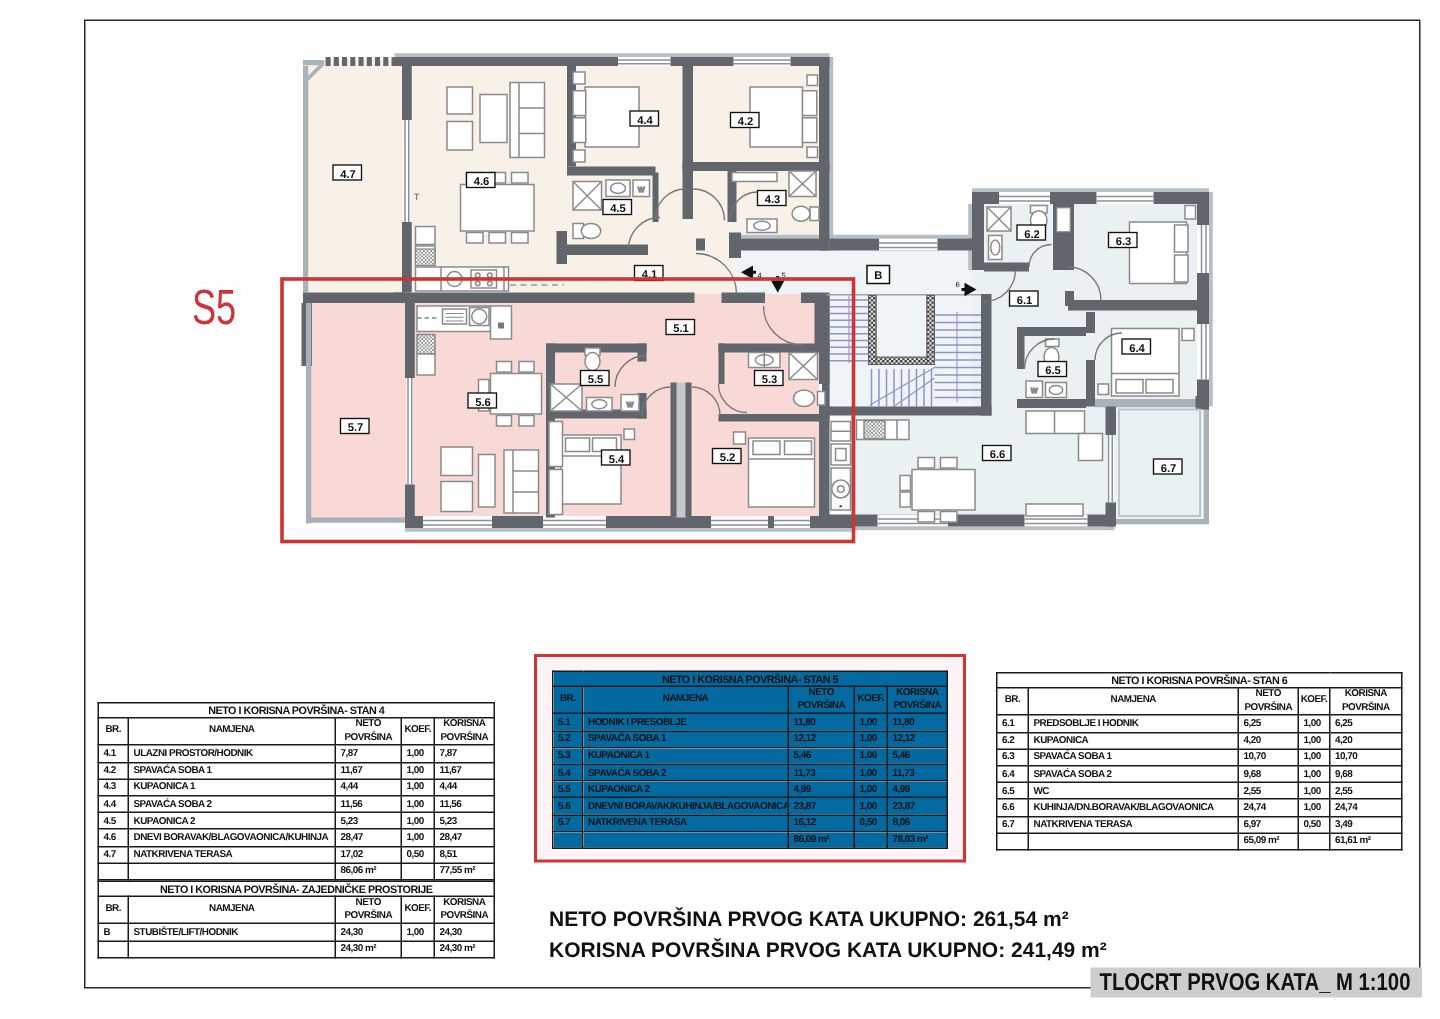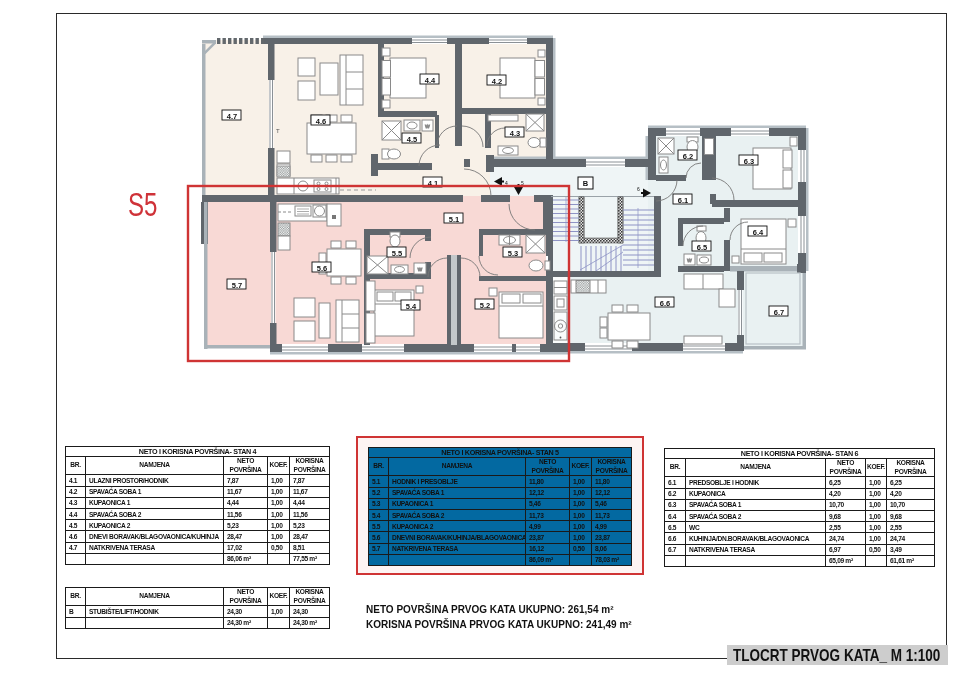--- a/index.html
+++ b/index.html
@@ -789,21 +789,21 @@
 <g>
       <rect x="769" y="306" width="19" height="10" fill="#fff" stroke="#111" stroke-width="0.9"></rect>
       <text x="779" y="314.5" font-size="7.5" font-weight="bold" fill="#111" text-anchor="middle" font-family="Liberation Sans, sans-serif">6.7</text>
     </g>
 
 <rect x="188" y="186" width="381" height="175" fill="none" stroke="#cf3434" stroke-width="2.4"></rect>
 </svg>
 
 <div style="position:absolute;left:128px;top:186px;color:#cf3238;font-size:33px;transform:scaleX(0.73);transform-origin:left top;">S5</div>
 
-<table class="tbl" id="t4" style="left:65px;top:446px;width:264px;padding-left:15px;">
+<table class="tbl" id="t4" style="left:65px;top:468px;width:264px;padding-left:15px;">
 <colgroup>
       <col style="width:20px">
       <col style="width:138px">
       <col style="width:44px">
       <col style="width:22px">
       <col style="width:40px">
     </colgroup>
 <tbody>
       <tr>
         <td colspan="5" class="ttl" style="height:9px">NETO I KORISNA POVRŠINA- STAN 4</td>
@@ -1034,20 +1034,23 @@
 
 <table class="tbl" id="tb" style="left:65px;top:587px;width:264px;">
 <colgroup>
       <col style="width:20px">
       <col style="width:138px">
       <col style="width:44px">
       <col style="width:22px">
       <col style="width:40px">
     </colgroup>
 <tbody>
+      <tr>
+        <td colspan="5" class="ttl" style="height:9px">NETO I KORISNA POVRŠINA- ZAJEDNIČKE PROSTORIJE</td>
+      </tr>
 <tr>
         <td class="hc">BR.</td>
         <td class="hc">NAMJENA</td>
         <td class="hc">NETO<br>POVRŠINA</td>
         <td class="hc">KOEF.</td>
         <td class="hc">KORISNA<br>POVRŠINA</td>
       </tr>
 <tr>
         <td>B</td>
         <td>STUBIŠTE/LIFT/HODNIK</td>
@@ -1058,19 +1061,19 @@
 <tr>
         <td>&nbsp;</td>
         <td></td>
         <td>24,30 m²</td>
         <td></td>
         <td>24,30 m²</td>
       </tr>
 </tbody>
   </table>
 
-<div style="position:absolute;left:366px;top:602px;font-size:10px;font-weight:bold;color:#111;line-height:1.5;">
+<div style="position:absolute;left:366px;top:602px;font-size:14px;font-weight:bold;color:#111;line-height:1.5;">
 NETO POVRŠINA PRVOG KATA UKUPNO: 261,54 m²<br>
 KORISNA POVRŠINA PRVOG KATA UKUPNO: 241,49 m²
 </div>
 
 <div style="position:absolute;left:727px;top:645px;width:221px;height:20px;background:#cdcdcd;"></div>
 <div style="position:absolute;left:733px;top:646px;font-size:16.2px;font-weight:bold;color:#111;white-space:nowrap;transform:scaleX(0.835);transform-origin:left top;">TLOCRT PRVOG KATA_ M 1:100</div>
 
 </body></html>

